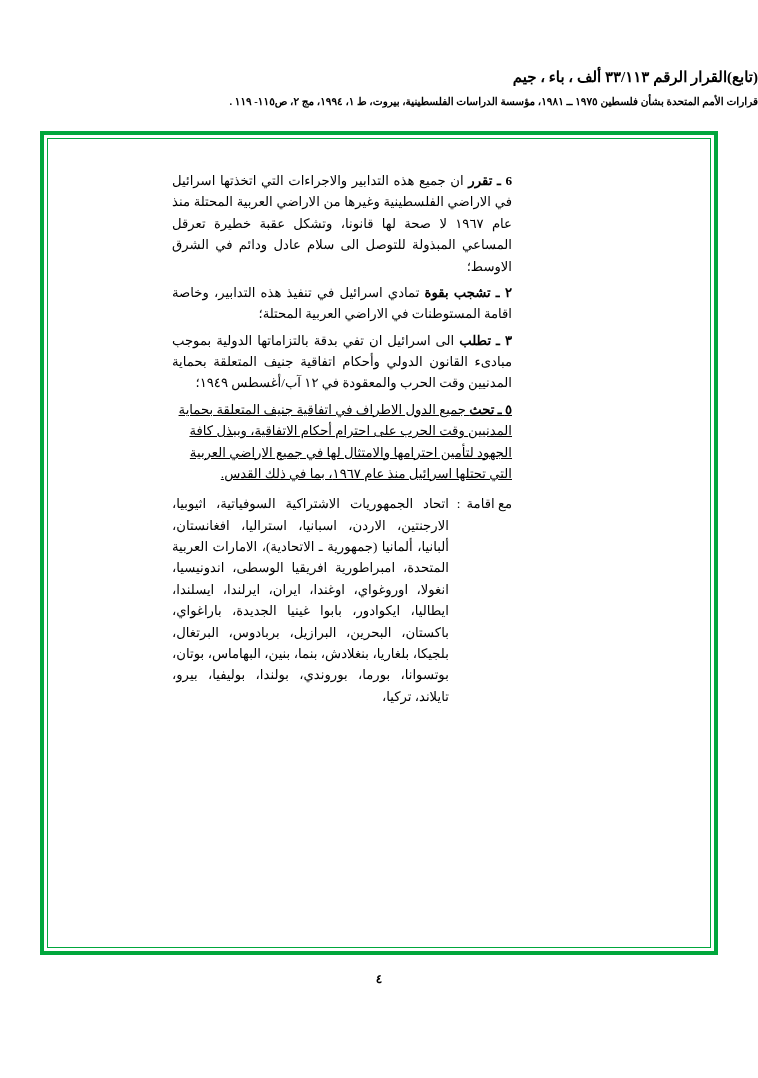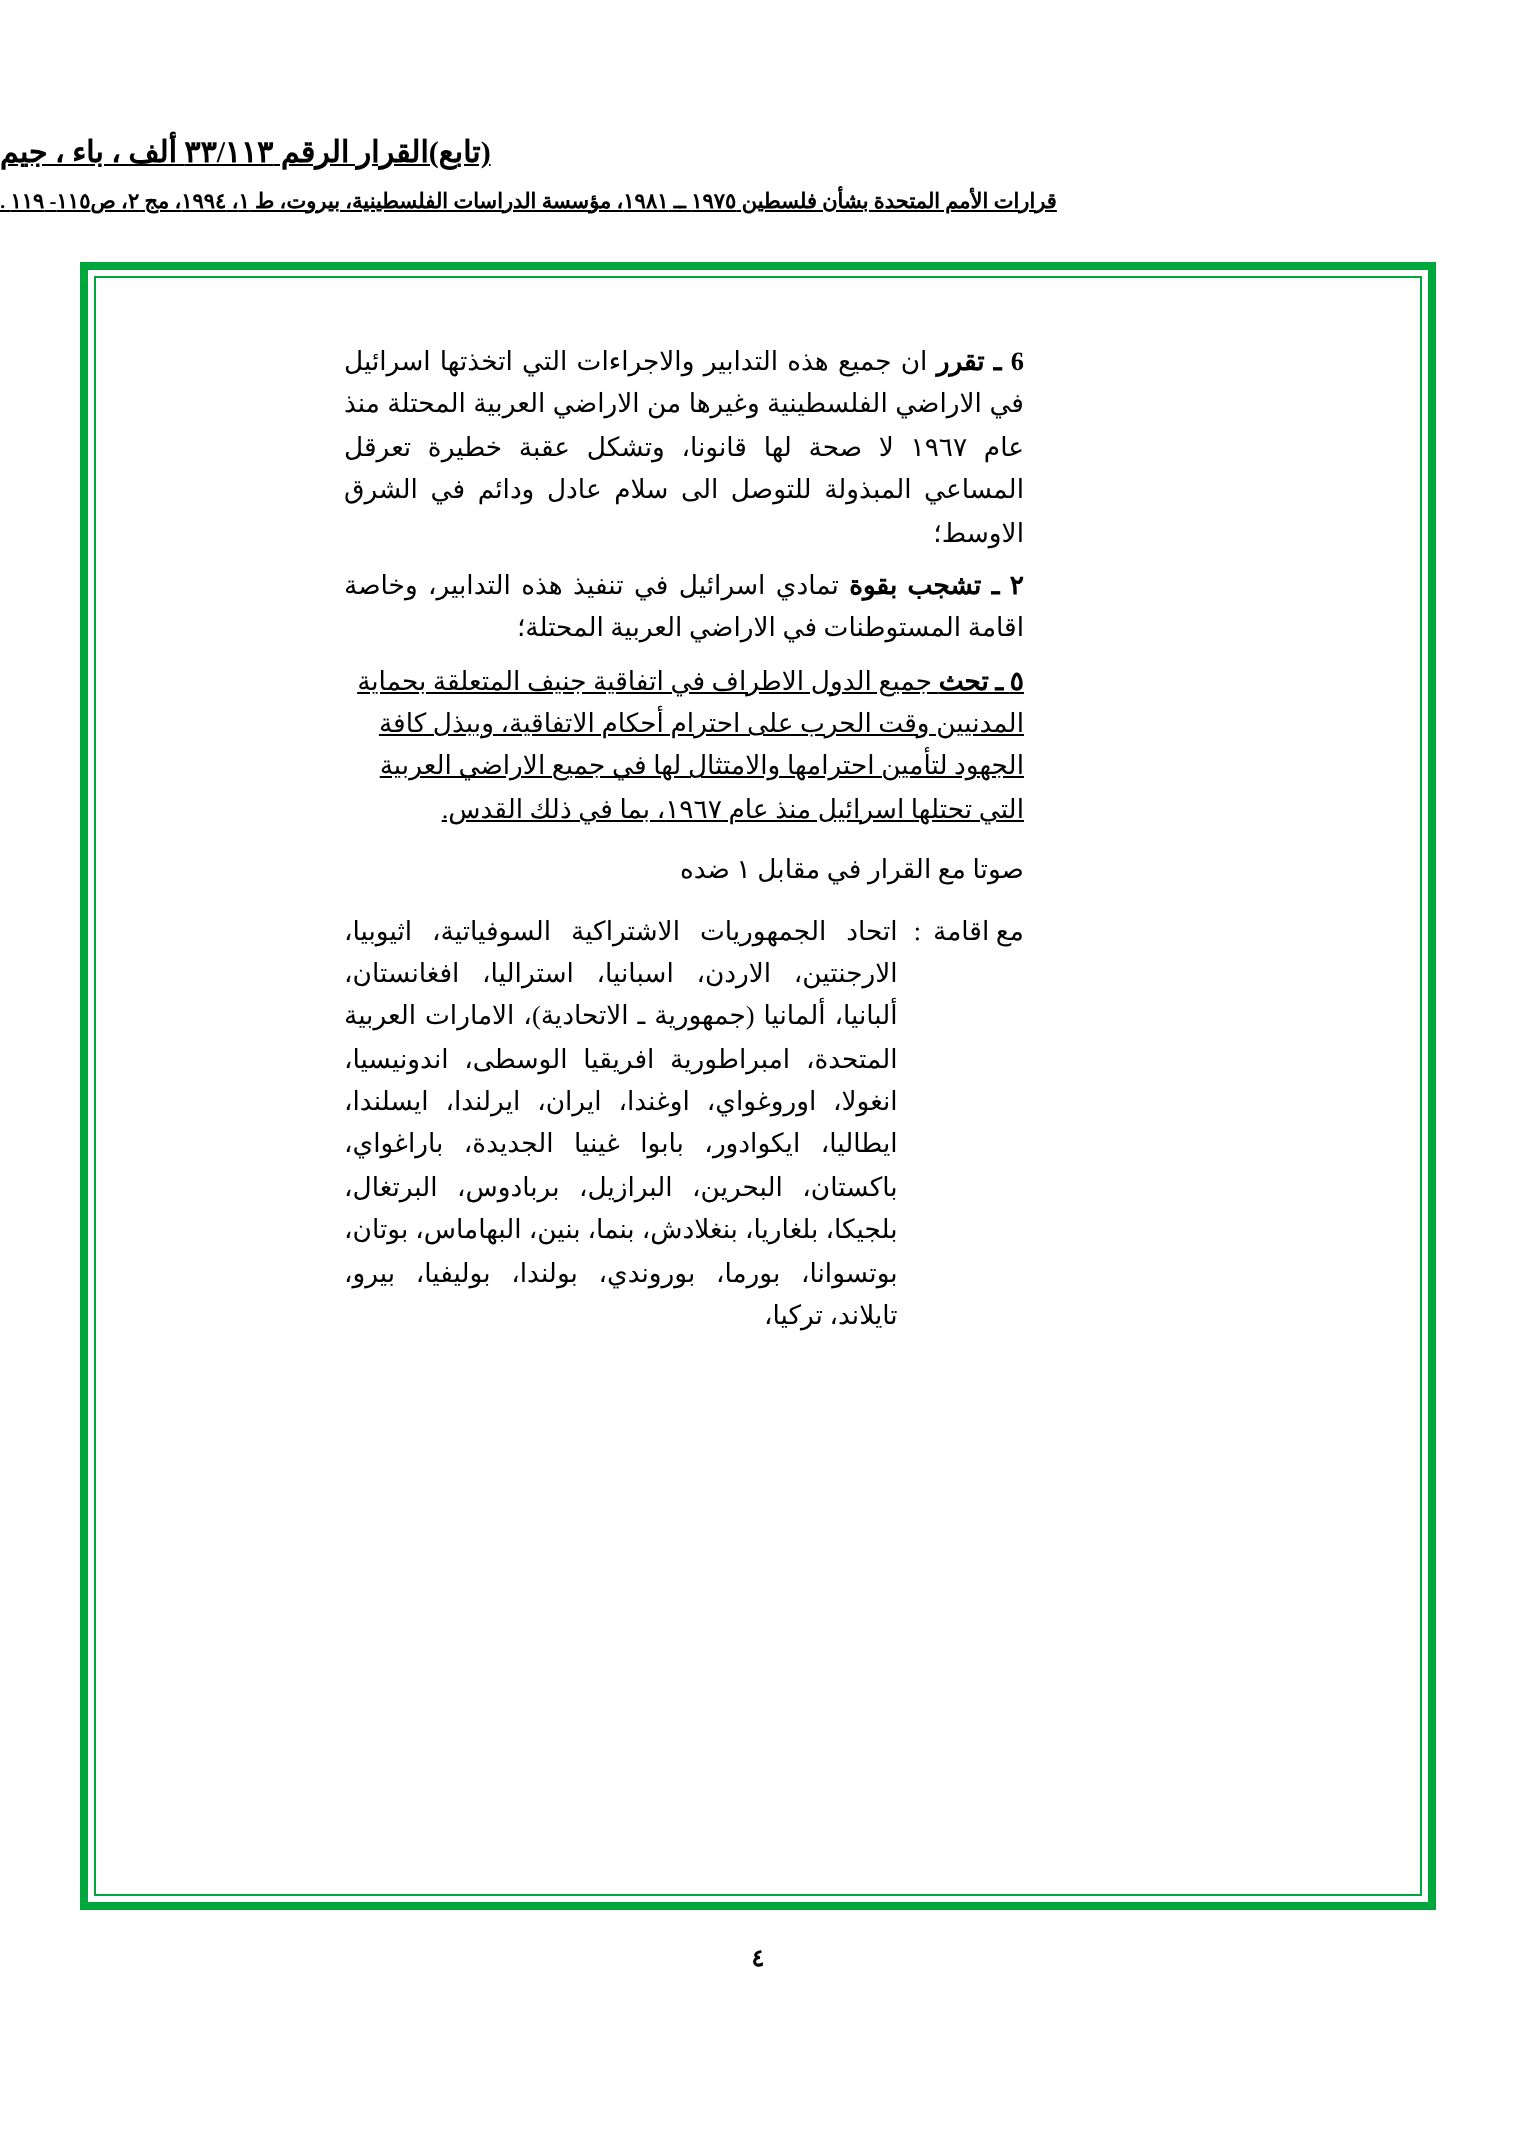--- a/index.html
+++ b/index.html
@@ -22,22 +22,21 @@
     width: 758px;
     height: 1078px;
   }
 
   
   .doc-header {
     position: absolute;
     top: 68px;
     left: 0;
     right: 0;
-    text-align: left;
-    text-decoration: underline;
+    text-align: right;
   }
   .doc-title {
     font-size: 15px;
     font-weight: bold;
     letter-spacing: 0.2px;
     line-height: 1.3;
     direction: rtl;
   }
   .doc-subtitle {
     margin-top: 7px;
@@ -145,26 +144,26 @@
   <div class="frame">
     <div class="frame-inner"></div>
   </div>
 
   <div class="content">
 
     <p class="para"><span class="lead">6 ـ تقرر</span><span> ان جميع هذه التدابير والاجراءات التي اتخذتها اسرائيل في الاراضي الفلسطينية وغيرها من الاراضي العربية المحتلة منذ عام ١٩٦٧ لا صحة لها قانونا، وتشكل عقبة خطيرة تعرقل المساعي المبذولة للتوصل الى سلام عادل ودائم في الشرق الاوسط؛</span></p>
 
     <p class="para"><span class="lead">٢ ـ تشجب بقوة</span><span> تمادي اسرائيل في تنفيذ هذه التدابير، وخاصة اقامة المستوطنات في الاراضي العربية المحتلة؛</span></p>
 
+    <p class="para"><span class="lead">٣ ـ تطلب</span><span> الى اسرائيل ان تفي بدقة بالتزاماتها الدولية بموجب مبادىء القانون الدولي وأحكام اتفاقية جنيف المتعلقة بحماية المدنيين وقت الحرب والمعقودة في ١٢ آب/أغسطس ١٩٤٩؛</span></p>
 
 
     <p class="para closing"><span class="lead">٥ ـ تحث</span><span> جميع الدول الاطراف في اتفاقية جنيف المتعلقة بحماية المدنيين وقت الحرب على احترام أحكام الاتفاقية، وببذل كافة الجهود لتأمين احترامها والامتثال لها في جميع الاراضي العربية التي تحتلها اسرائيل منذ عام ١٩٦٧، بما في ذلك القدس.</span></p>
 
     <div class="vote-block">
-      <p class="line">صوتا مع القرار في مقابل ١ ضده</p>
     </div>
 
     <div class="states">
       <div class="states-label">مع اقامة</div>
       <div class="states-colon">:</div>
       <div class="states-text">اتحاد الجمهوريات الاشتراكية السوفياتية، اثيوبيا، الارجنتين، الاردن، اسبانيا، استراليا، افغانستان، ألبانيا، ألمانيا (جمهورية ـ الاتحادية)، الامارات العربية المتحدة، امبراطورية افريقيا الوسطى، اندونيسيا، انغولا، اوروغواي، اوغندا، ايران، ايرلندا، ايسلندا، ايطاليا، ايكوادور، بابوا غينيا الجديدة، باراغواي، باكستان، البحرين، البرازيل، بربادوس، البرتغال، بلجيكا، بلغاريا، بنغلادش، بنما، بنين، البهاماس، بوتان، بوتسوانا، بورما، بوروندي، بولندا، بوليفيا، بيرو، تايلاند، تركيا،</div>
     </div>
 
   </div>
 

